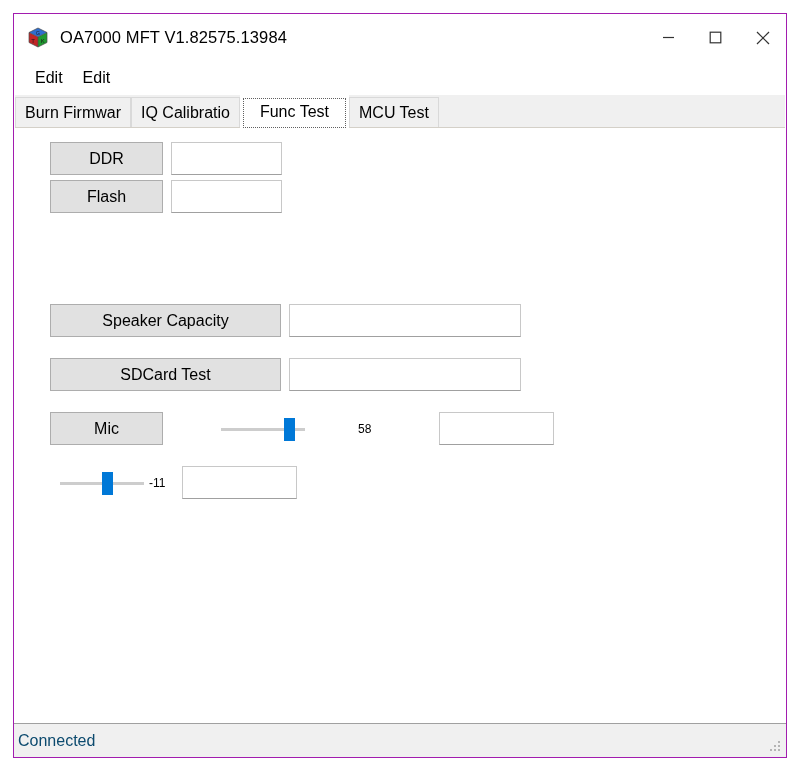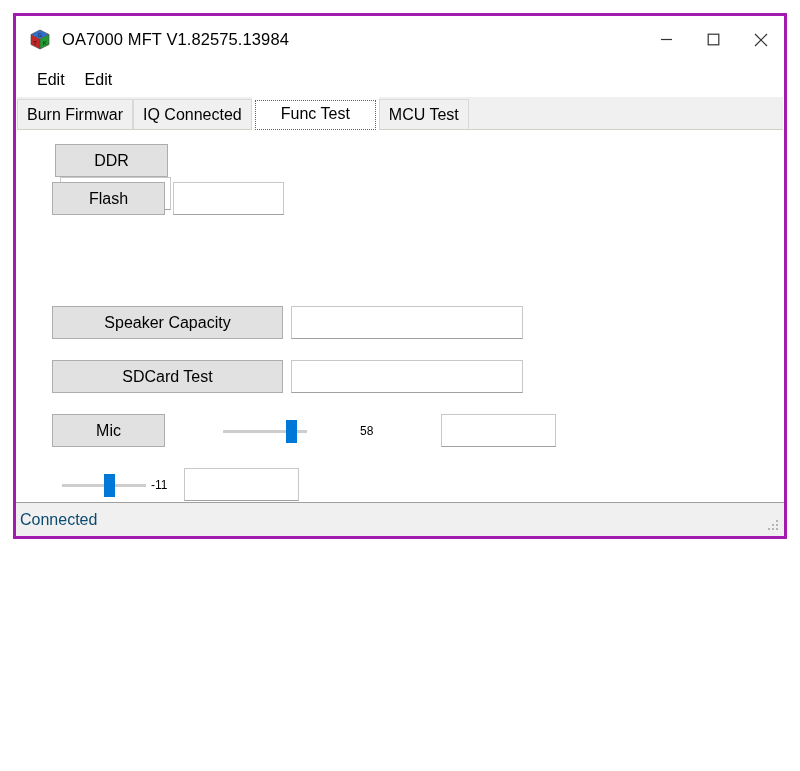--- a/index.html
+++ b/index.html
@@ -12,23 +12,23 @@
     overflow: hidden;
     font-family: "Liberation Sans", sans-serif;
   }
 
   
   #app-window {
     position: absolute;
     left: 13px;
     top: 13px;
     width: 774px;
-    height: 526px;
-    box-sizing: border-box;
-    border: 3px solid #a21caf;
+    height: 745px;
+    box-sizing: border-box;
+    border: 1px solid #a21caf;
     background: #ffffff;
     display: flex;
     flex-direction: column;
   }
 
   
   .titlebar {
     height: 47px;
     flex: 0 0 47px;
     background: #ffffff;
@@ -129,21 +129,21 @@
     user-select: none;
   }
   .tab.truncated { text-overflow: clip; }
   .tab.selected {
     background: #ffffff;
     border: 1px solid #ffffff;
     border-bottom: none;
     height: 33px;
     margin-bottom: -1px;
     z-index: 3;
-    padding: 0 28px;
+    padding: 0 19px;
   }
   .tab.selected .focusring {
     position: absolute;
     left: 2px; top: 2px; right: 2px; bottom: 0px;
     border: 1px dotted #606060;
     pointer-events: none;
   }
   .tabstrip-filler {
     flex: 1 1 auto;
     height: 30px;
@@ -305,32 +305,32 @@
   </div>
 
   <div class="menubar">
     <div class="menu-item">Edit</div>
     <div class="menu-item">Edit</div>
   </div>
 
   <div class="tabhost">
     <div class="tabstrip">
       <div class="tab truncated">Burn Firmwar</div>
-      <div class="tab truncated">IQ Connected</div>
+      <div class="tab truncated">IQ Calibratio</div>
       <div class="tab selected">
         <span>Func Test</span>
         <span class="focusring"></span>
       </div>
       <div class="tab">MCU Test</div>
       <div class="tabstrip-filler"></div>
     </div>
 
     <div class="tabpage">
 
-      <div class="row" style="top:14px;flex-direction:column;">
+      <div class="row" style="top:14px;">
         <div class="btn small">DDR</div>
         <input class="tbox w110" style="margin-left: 8px;" type="text" readonly="" value="">
       </div>
 
       <div class="row" style="top:52px;">
         <div class="btn small">Flash</div>
         <input class="tbox w110" style="margin-left: 8px;" type="text" readonly="" value="">
       </div>
 
 

